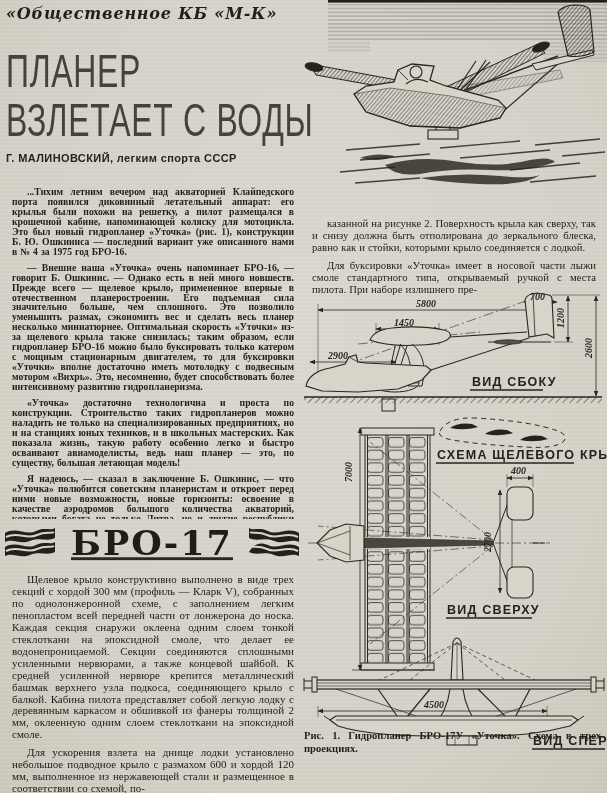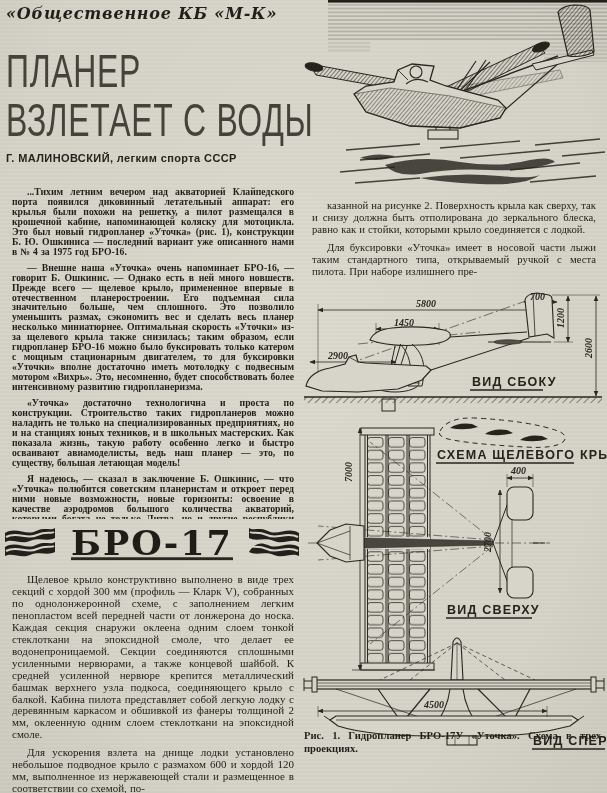--- a/index.html
+++ b/index.html
@@ -22,21 +22,21 @@
     font-family:"Liberation Sans",sans-serif;font-weight:400;font-size:47px;line-height:49px;
     transform:scaleX(.68);transform-origin:left top;letter-spacing:1px;white-space:nowrap;}
   .author{left:6px;top:152px;font-family:"Liberation Sans",sans-serif;font-weight:bold;
     font-size:11px;letter-spacing:.4px;color:#26231d;}
   
   .coltext p{margin:6px;text-indent:15px;text-align:justify;}
   .intro{left:6px;top:181px;width:294px;height:338px;overflow:hidden;
     font-size:9.7px;line-height:9.95px;font-weight:bold;word-spacing:.6px;color:#221f1a;}
   .sectiontext{left:6px;top:568px;width:294px;height:226px;overflow:hidden;
     font-size:11px;line-height:11.95px;word-spacing:.4px;color:#211e19;}
-  .righttext{left:306px;top:194px;width:296px;height:110px;overflow:hidden;
+  .righttext{left:306px;top:212px;width:296px;height:110px;overflow:hidden;
     font-size:10.7px;line-height:11.9px;word-spacing:.4px;color:#211e19;}
   
   .bro{left:4px;top:520px;width:296px;height:46px;display:flex;align-items:center;justify-content:space-between;text-decoration:underline;}
   .bro-title{font-family:"DejaVu Serif",serif;font-weight:bold;font-size:35px;letter-spacing:2px;
     color:#201d18;transform:scaleY(.95);white-space:nowrap;}
   
   .caption{left:304px;top:729px;width:297px;font-size:10.6px;line-height:13px;font-weight:bold;
     text-align:justify;color:#221f1a;}
   svg text{font-family:"Liberation Sans",sans-serif;}
   .dgl{font-weight:bold;font-size:12.5px;letter-spacing:1.2px;fill:#26231d;}
@@ -89,21 +89,21 @@
     </svg>
   </div>
 
   <div class="abs coltext sectiontext">
     <p>Щелевое крыло конструктивно выполнено в виде трех секций с хордой 300 мм (профиль — Кларк V), собранных по однолонжеронной схеме, с заполнением легким пенопластом всей передней части от лонжерона до носка. Каждая секция снаружи оклеена одним слоем тонкой стеклоткани на эпоксидной смоле, что делает ее водонепроницаемой. Секции соединяются сплошными усиленными нервюрами, а также концевой шайбой. К средней усиленной нервюре крепится металлический башмак верхнего узла подкоса, соединяющего крыло с балкой. Кабина пилота представляет собой легкую лодку с деревянным каркасом и обшивкой из фанеры толщиной 2 мм, оклеенную одним слоем стеклоткани на эпоксидной смоле.</p>
     <p>Для ускорения взлета на днище лодки установлено небольшое подводное крыло с размахом 600 и хордой 120 мм, выполненное из нержавеющей стали и размещенное в соответствии со схемой, по-</p>
   </div>
 
   <div class="abs coltext righttext">
     <p>казанной на рисунке 2. Поверхность крыла как сверху, так и снизу должна быть отполирована до зеркального блеска, равно как и стойки, которыми крыло соединяется с лодкой.</p>
-    <p>Для буксировки «Уточка» имеет в носовой части лыжи таким стандартного типа, открываемый ручкой с места пилота. При наборе излишнего пре-</p>
+    <p>Для буксировки «Уточка» имеет в носовой части лыжи смоле стандартного типа, открываемый ручкой с места пилота. При наборе излишнего пре-</p>
   </div>
 
   <svg class="abs" style="left:300px;top:0px;" width="307" height="192" viewBox="0 0 307 192">
     <defs>
       <pattern id="ill-sky" width="6" height="3.8" patternUnits="userSpaceOnUse">
         <line x1="0" y1="1" x2="6" y2="1" stroke="#3a362f" stroke-width=".7"></line>
       </pattern>
       <pattern id="ill-diag" width="3" height="3" patternUnits="userSpaceOnUse" patternTransform="rotate(40)">
         <line x1="0" y1="0" x2="0" y2="3" stroke="#2a2620" stroke-width="1.1"></line>
       </pattern>

